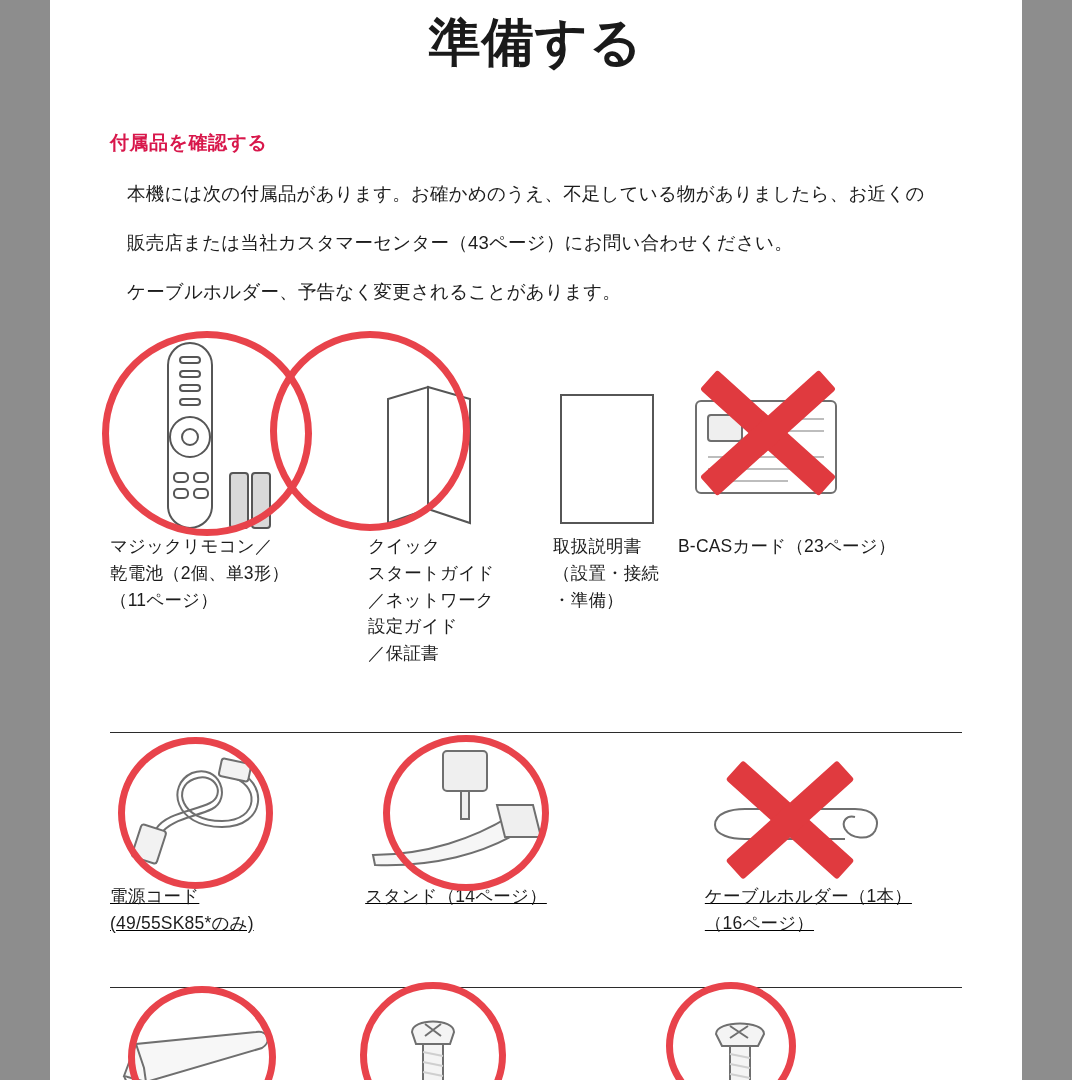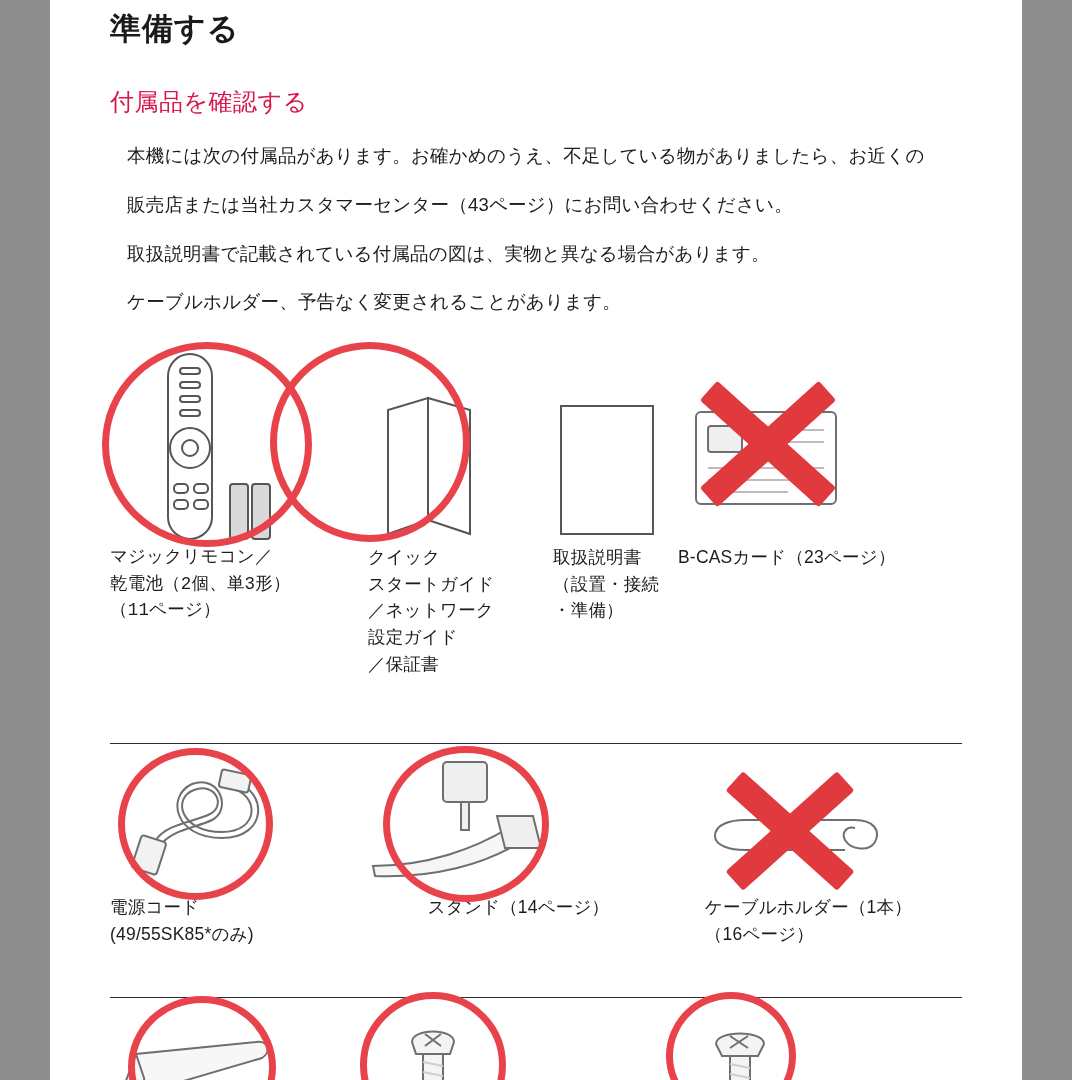--- a/index.html
+++ b/index.html
@@ -27,29 +27,30 @@
     height: 1080px;
     background: #ffffff;
   }
   .content {
     position: relative;
     padding: 0 60px;
   }
   h1.doc-title {
     margin: 0;
     padding-top: 8px;
-    font-size: 31px;
+    font-size: 52px;
     font-weight: bold;
     color: #1a1a1a;
     letter-spacing: 1px;
+    text-align: center;
   }
   h2.section-title {
-    margin: 36px 0 0 0;
-    font-size: 24px;
-    font-weight: normal;
+    margin: 52px 0 0 0;
+    font-size: 19px;
+    font-weight: bold;
     color: #d8174b;
     letter-spacing: 0.5px;
   }
   .intro {
     margin-top: 22px;
     font-size: 18.5px;
     line-height: 1.72;
     color: #1c1c1c;
     letter-spacing: 0.2px;
   }
@@ -121,30 +122,29 @@
   <div class="page">
     <div class="content">
 
       <h1 class="doc-title">準備する</h1>
 
       <h2 class="section-title">付属品を確認する</h2>
 
       <div class="intro">
         <p>本機には次の付属品があります。お確かめのうえ、不足している物がありましたら、お近くの</p>
         <p>販売店または当社カスタマーセンター（43ページ）にお問い合わせください。</p>
-        <p>取扱説明書で記載されている付属品の図は、実物と異なる場合があります。</p>
         <p>ケーブルホルダー、予告なく変更されることがあります。</p>
       </div>
 
       <div class="items-region">
 
         <div class="row">
           <div class="row-inner">
 
-            <div class="cell" style="width:258px;font-family:Liberation Mono, monospace;">
+            <div class="cell" style="width:258px;">
               <div class="art">
                 <svg width="220" height="200" viewBox="0 0 220 200">
                   <g fill="none" stroke="#565656" stroke-width="2">
                     <rect x="58" y="10" width="44" height="185" rx="22" ry="22" fill="#fff"></rect>
                     <rect x="70" y="24" width="20" height="6" rx="3" fill="#fff"></rect>
                     <rect x="70" y="38" width="20" height="6" rx="3" fill="#fff"></rect>
                     <rect x="70" y="52" width="20" height="6" rx="3" fill="#fff"></rect>
                     <rect x="70" y="66" width="20" height="6" rx="3" fill="#fff"></rect>
                     <circle cx="80" cy="104" r="20" fill="#fff"></circle>
                     <circle cx="80" cy="104" r="8" fill="#fff"></circle>
@@ -210,39 +210,39 @@
               </div>
               <div class="caption">B-CASカード（23ページ）</div>
             </div>
 
           </div>
           <div style="height:66px;"></div>
           <hr class="divider">
         </div>
 
         <div class="row">
-          <div class="row-inner" style="margin-top:10px;">
+          <div class="row-inner" style="margin-top:10px;text-decoration:underline;">
 
             <div class="cell" style="width:258px;">
               <div class="art" style="height:140px;">
                 <svg width="210" height="140" viewBox="0 0 210 140">
                   <g fill="none" stroke="#6f6f6f" stroke-width="2">
                     <path d="M120 34 C150 40 150 78 112 78 C70 78 62 44 84 36 C106 28 116 52 100 60 C84 68 56 70 46 86"></path>
                     <path d="M124 28 C158 36 158 84 112 84 C64 84 56 42 82 30 C110 20 122 56 102 66 C86 74 60 76 50 92"></path>
                     <rect x="110" y="18" width="30" height="18" rx="3" fill="#f2f2f2" transform="rotate(12 125 27)"></rect>
                     <rect x="26" y="84" width="26" height="34" rx="3" fill="#f2f2f2" transform="rotate(18 39 101)"></rect>
                   </g>
                 </svg>
                 <div class="circle" style="left:8px; top:-6px; width:155px; height:152px;"></div>
               </div>
               <div class="caption">電源コード
 (49/55SK85*のみ)</div>
             </div>
 
-            <div class="cell" style="width:310px;text-align:center;">
+            <div class="cell" style="width:310px;">
               <div class="art" style="height:140px;">
                 <svg width="220" height="140" viewBox="0 0 220 140">
                   <g fill="#ffffff" stroke="#6f6f6f" stroke-width="2">
                     <rect x="78" y="8" width="44" height="40" rx="4" fill="#efefef"></rect>
                     <path d="M96 48 L104 48 L104 76 L96 76 Z" fill="#efefef"></path>
                     <path d="M8 112 C60 112 110 96 150 70 L162 84 C120 112 66 124 10 122 Z" fill="#f6f6f6"></path>
                     <path d="M132 62 L168 62 L176 94 L140 94 Z" fill="#efefef"></path>
                   </g>
                 </svg>
                 <div class="circle" style="left:18px; top:-8px; width:166px; height:156px;"></div>

